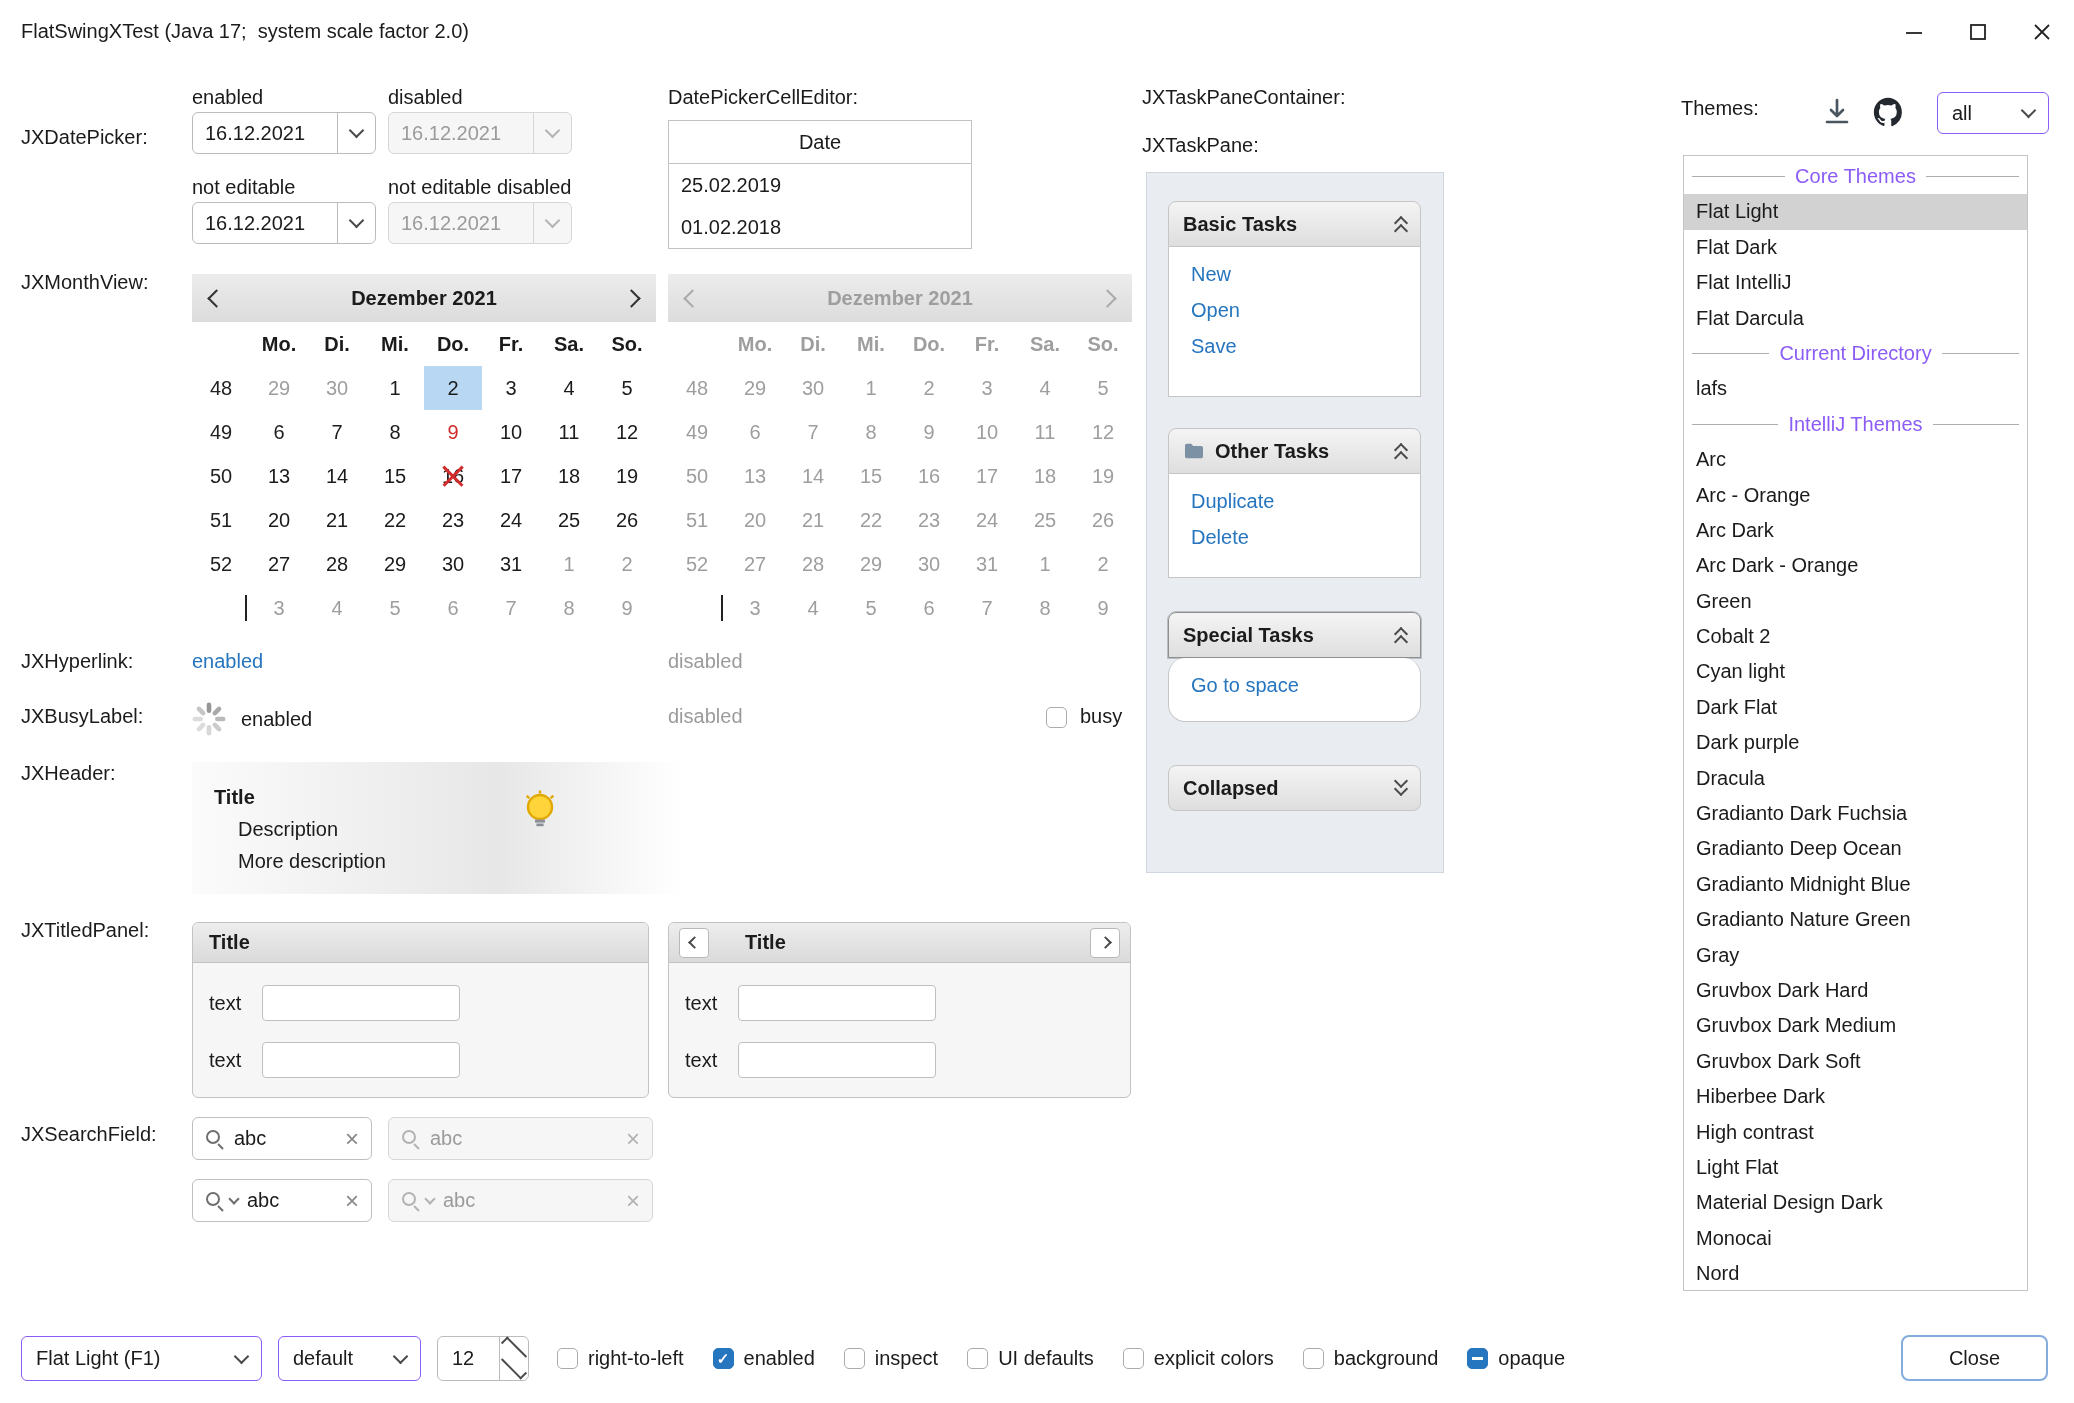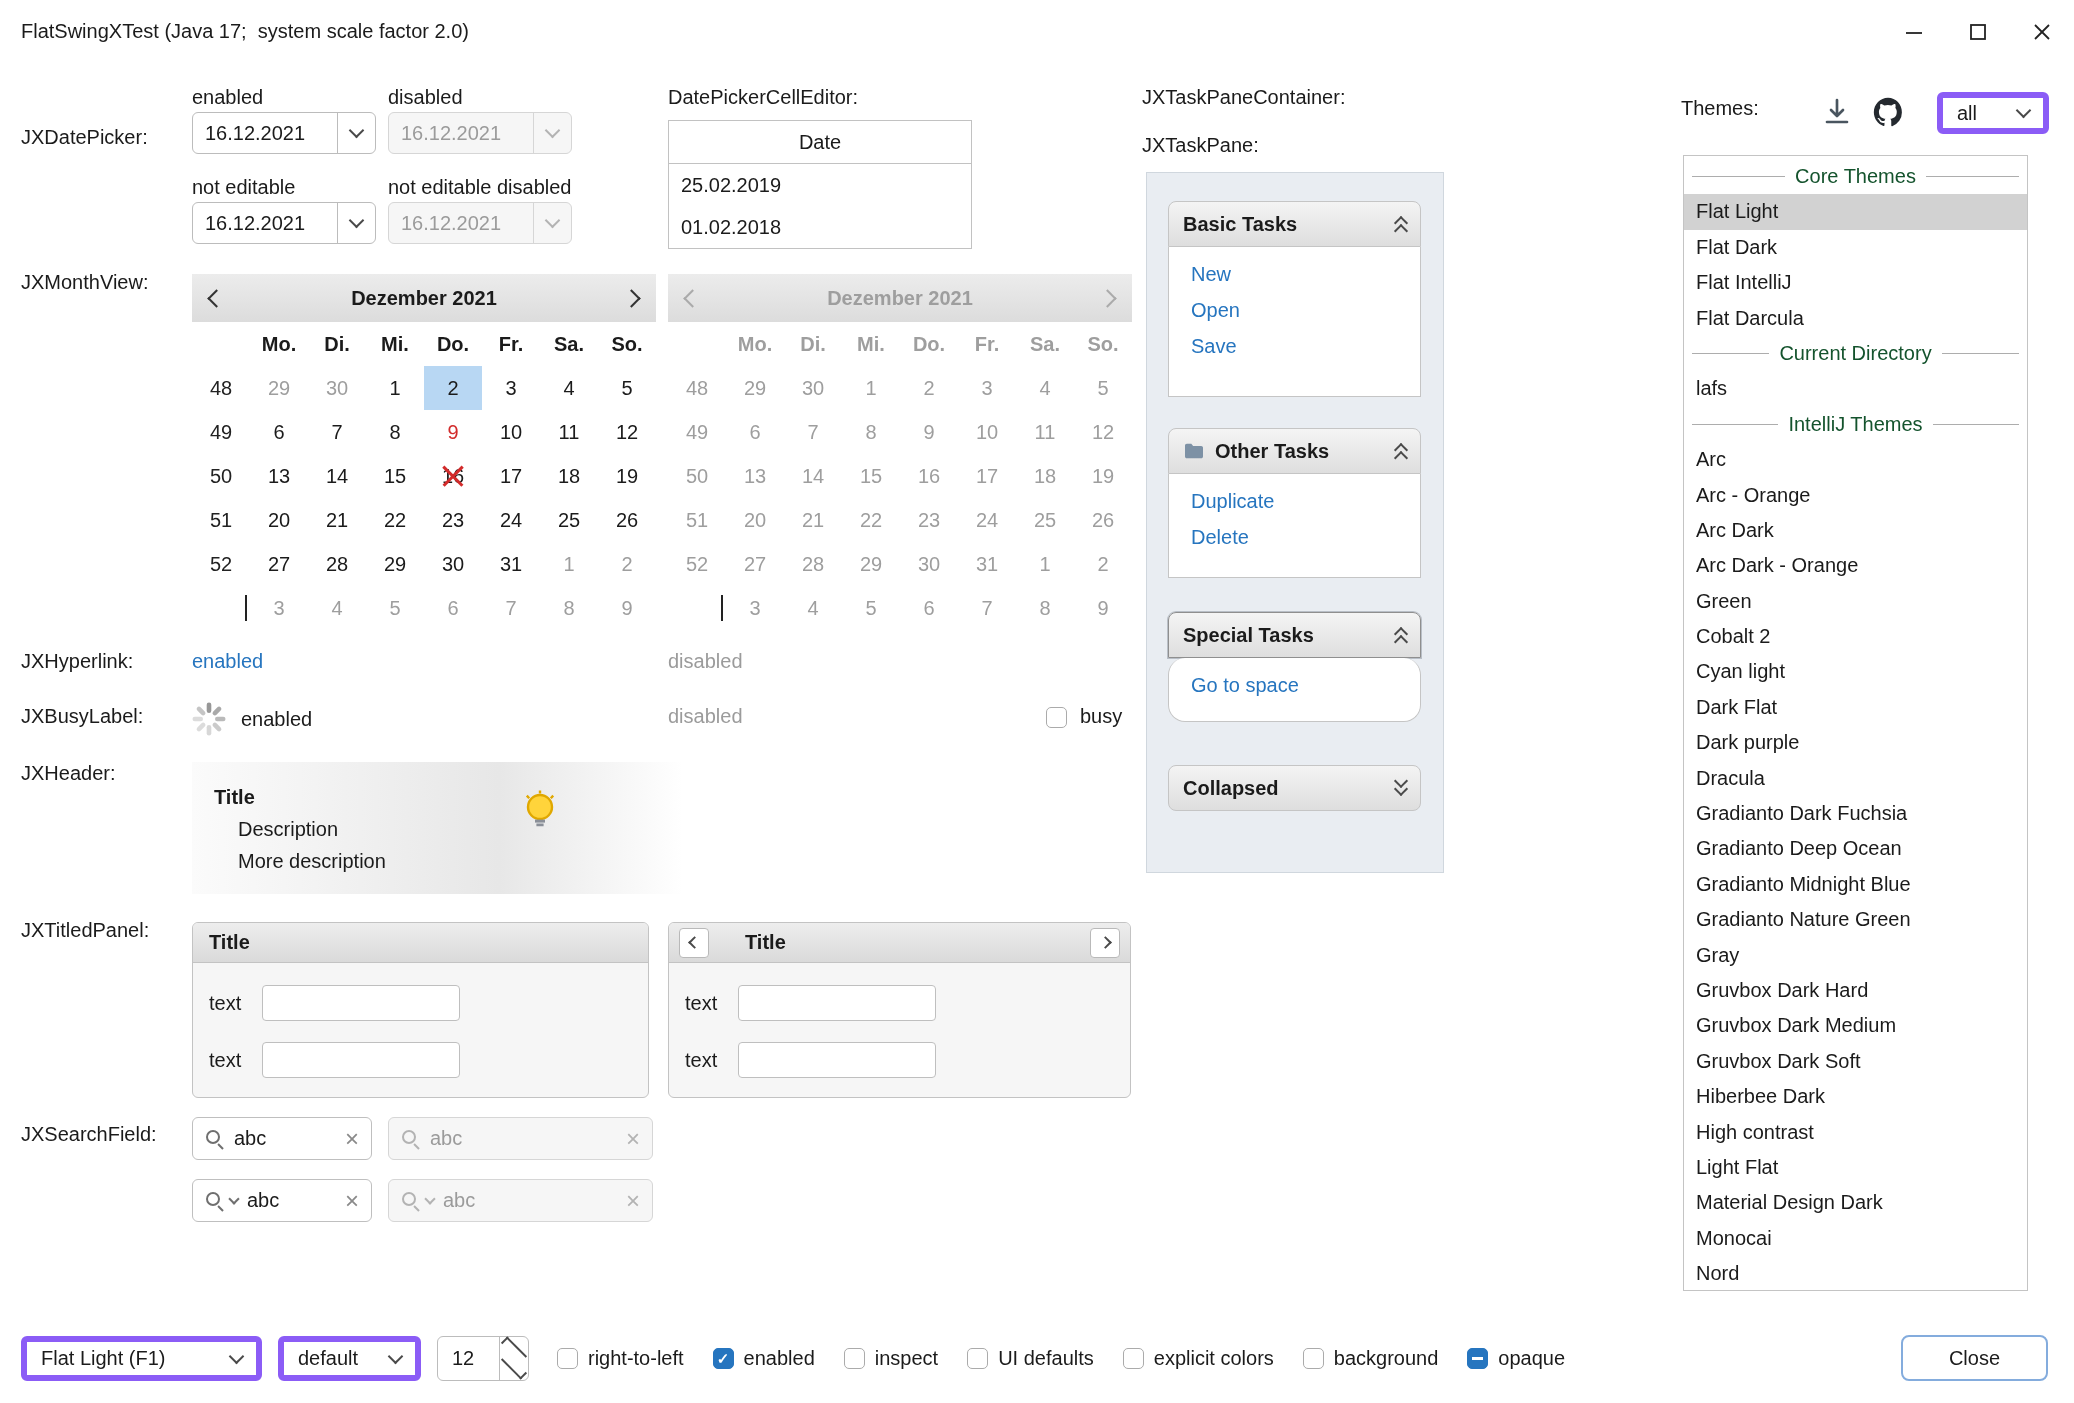--- a/index.html
+++ b/index.html
@@ -123,26 +123,26 @@
   .tp-link{color:#2675BF;line-height:36px;}
   #pane-basic{top:28px;} #pane-basic .tp-body{height:150px;}
   #pane-other{top:255px;} #pane-other .tp-body{height:104px;}
   #pane-special{top:439px;} #pane-special .tp-body{height:64px;border-radius:17px;}
   #pane-collapsed{top:592px;}
 
   
   #themes-label{position:absolute;left:1681px;top:97px;}
   .icon-btn{position:absolute;width:44px;height:44px;top:90px;display:flex;align-items:center;justify-content:center;}
   #dl-btn{left:1815px;} #gh-btn{left:1866px;}
-  .combo{position:absolute;display:flex;align-items:center;border:6px solid #8b5cf6;border-radius:6px;background:#fff;padding:0 14px;box-sizing:border-box;justify-content:space-between;}
+  .combo{position:absolute;display:flex;align-items:center;border:1px solid #8b5cf6;border-radius:6px;background:#fff;padding:0 14px;box-sizing:border-box;justify-content:space-between;}
   #all-combo{left:1937px;top:92px;width:112px;height:42px;}
   #themes-list{position:absolute;left:1683px;top:155px;width:345px;height:1136px;border:1px solid #c4c4c4;background:#fff;box-sizing:border-box;overflow:hidden;padding-top:3px;}
   .t-item{height:35.4px;line-height:35.4px;padding-left:12px;}
   .t-item.selected{background:#d2d2d2;}
-  .t-sep{height:35.4px;display:flex;align-items:center;color:#14532d;padding:0 8px;gap:10px;}
+  .t-sep{height:35.4px;display:flex;align-items:center;color:#8b5cf6;padding:0 8px;gap:10px;}
   .t-sep::before,.t-sep::after{content:"";flex:1;height:1.4px;background:#adadad;}
 
   
   #laf-combo{left:21px;top:1336px;width:241px;height:45px;}
   #font-combo{left:278px;top:1336px;width:143px;height:45px;}
   #spinner{position:absolute;left:437px;top:1336px;width:92px;height:45px;border:1px solid #bcbcbc;border-radius:6px;background:#fff;display:flex;box-sizing:border-box;}
   #spinner .sp-val{flex:1;display:flex;align-items:center;padding-left:14px;}
   #spinner .sp-btns{width:28px;border-left:1px solid #bcbcbc;display:flex;flex-direction:column;}
   #spinner .sp-btns span{flex:1;display:flex;align-items:center;justify-content:center;}
   #spinner .chev{width:7px;height:7px;border-width:2px;}

